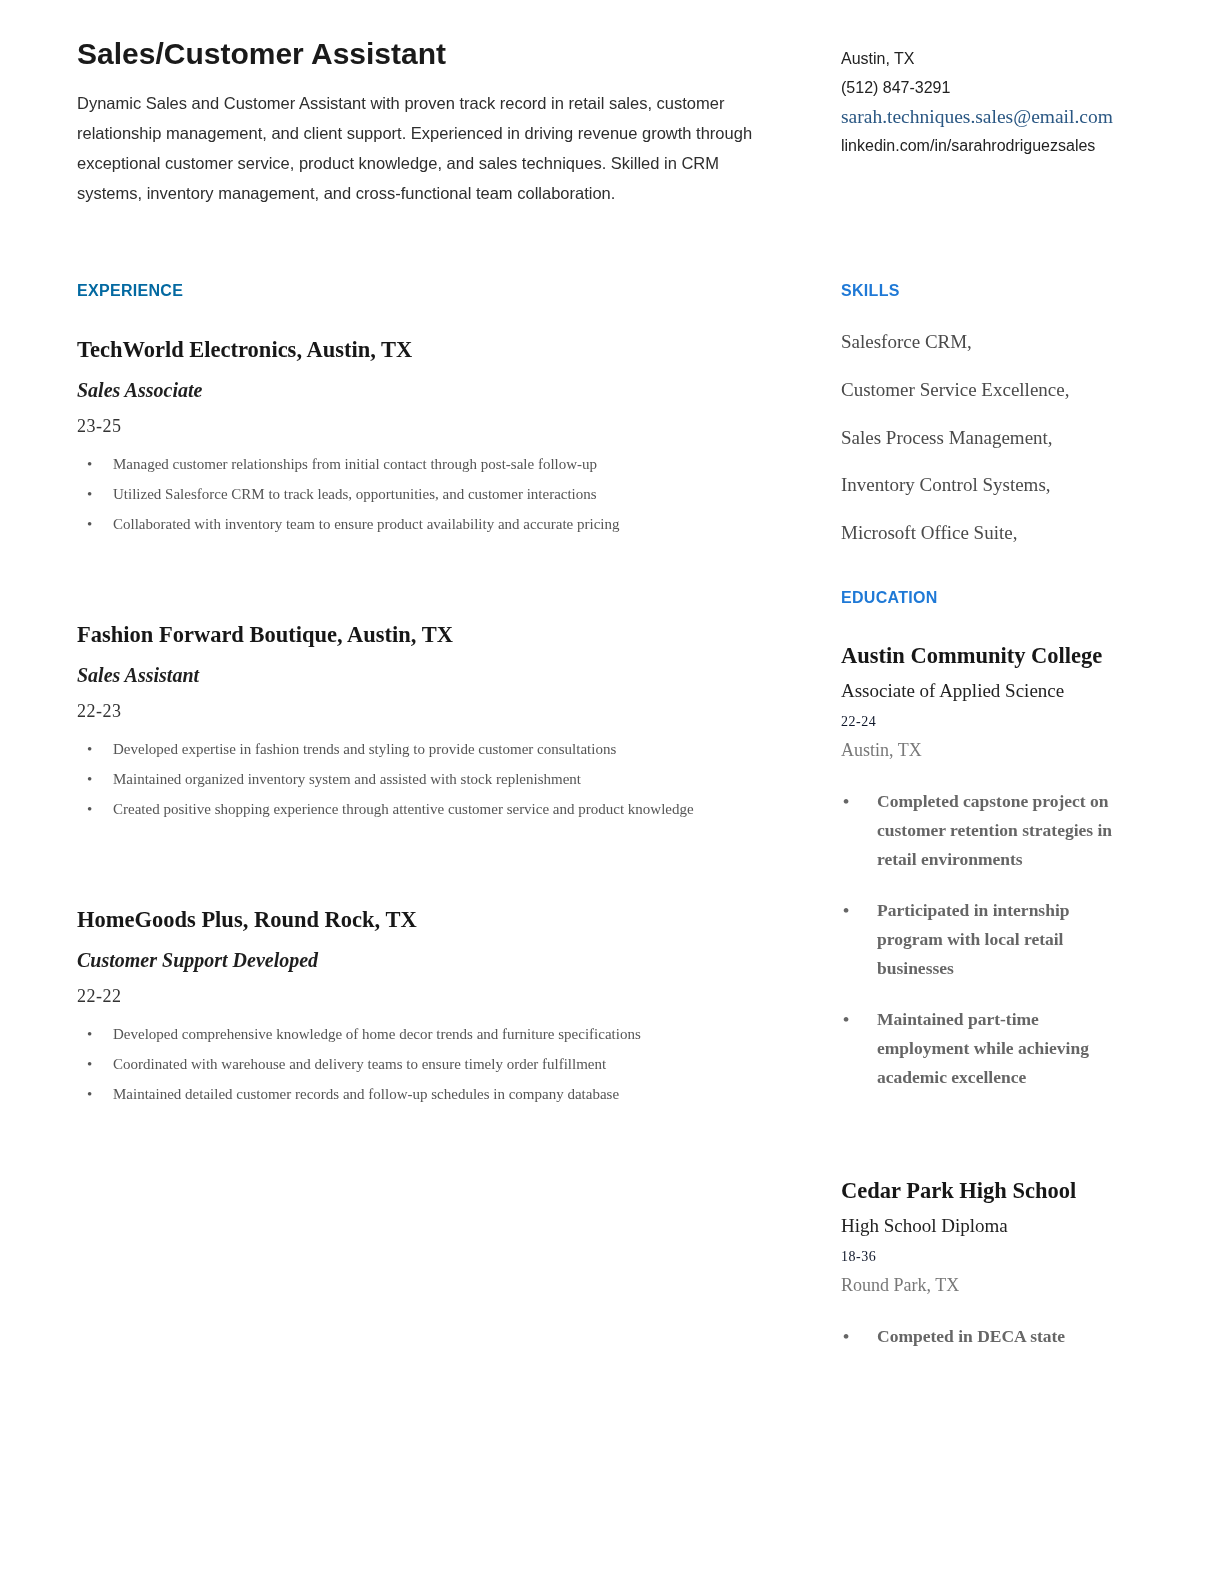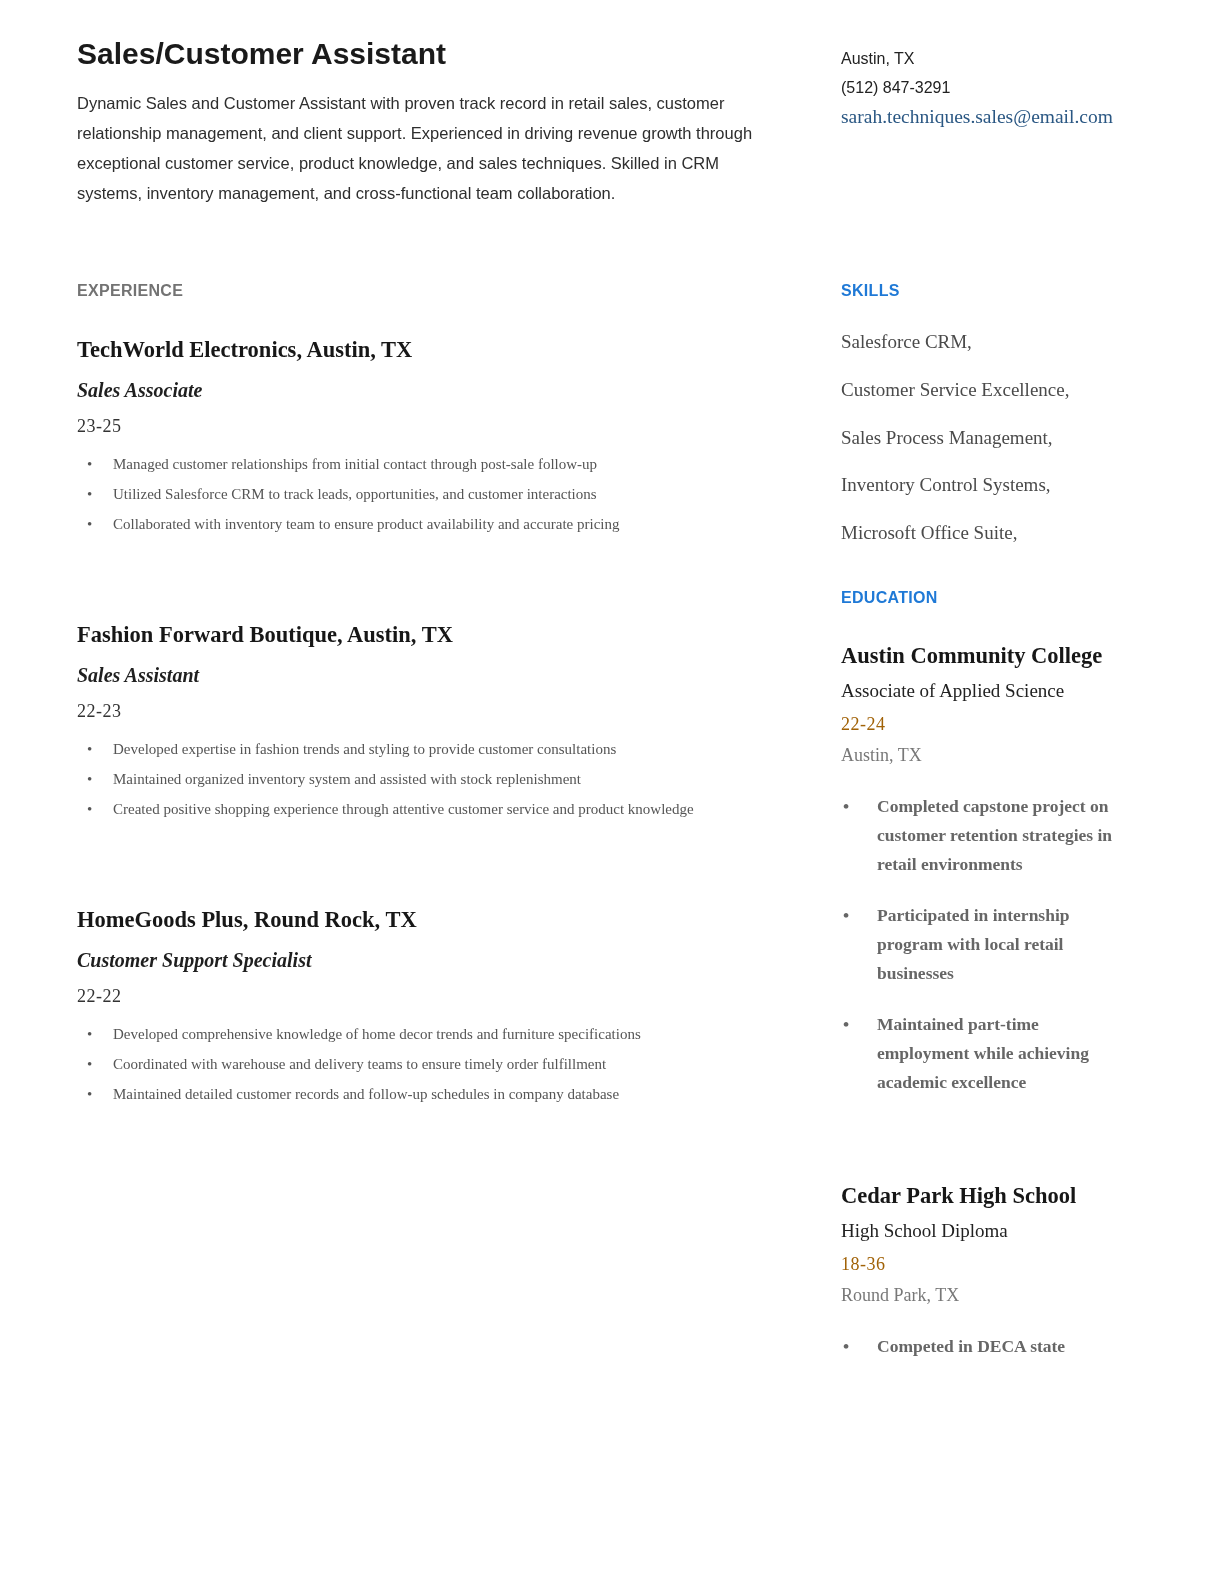--- a/index.html
+++ b/index.html
@@ -53,21 +53,21 @@
   }
   .contact-linkedin {
     display:block; color:#222222; text-decoration:none; line-height:29px;
   }
 
   
   .sec-head {
     font-family:"Liberation Sans", sans-serif;
     font-size:16px; font-weight:700; letter-spacing:0.3px;
   }
-  .exp-head  { color:#737373; }
+  .exp-head  { color:#0369a1; }
   .side-head { color:#1f79d6; }
 
   
   .job { margin-top:36px; }
   .job + .job { margin-top:82px; }
   .job-company {
     font-size:22.5px; font-weight:700; color:#171717; line-height:1.25;
   }
   .job-role {
     font-size:20px; font-style:italic; font-weight:700;
@@ -88,21 +88,21 @@
   
   ul.skills { list-style:none; margin-top:30px; }
   ul.skills li { font-size:19px; color:#4a4a4a; margin-bottom:24px; line-height:1.25; }
 
   
   .edu-head { margin-top:44px; }
   .school { margin-top:34px; }
   .school + .school { margin-top:84px; }
   .school-name { font-size:22.5px; font-weight:700; color:#171717; line-height:29px; }
   .school-degree { font-size:19px; color:#222222; margin-top:10px; }
-  .school-dates { font-size:18px; color:#a16207; margin-top:12px; letter-spacing:0.5px; }
+  .school-dates { font-size:14px; color:#0f172a; margin-top:12px; letter-spacing:0.5px; }
   .school-loc { font-size:18px; color:#787878; margin-top:10px; }
   ul.edu-bullets { list-style:none; margin-top:26px; }
   ul.edu-bullets li {
     position:relative; padding-left:36px;
     font-size:17.5px; line-height:29px; color:#666666;
     font-weight:700; margin-bottom:22px;
   }
   ul.edu-bullets li::before {
     content:"\2022"; position:absolute; left:2px; top:0; color:#666666;
   }
@@ -116,20 +116,21 @@
     <header class="head-left">
       <h2 class="job-title">Sales/Customer Assistant</h2>
       <p class="summary">Dynamic Sales and Customer Assistant with proven track record in retail sales, customer relationship management, and client support. Experienced in driving revenue growth through exceptional customer service, product knowledge, and sales techniques. Skilled in CRM systems, inventory management, and cross-functional team collaboration.</p>
     </header>
 
     <aside class="head-right">
       <div class="contact">
         <div>Austin, TX</div>
         <div>(512) 847-3291</div>
         <a href="#" class="contact-email">sarah.techniques.sales@email.com</a>
+        <a href="#" class="contact-linkedin">linkedin.com/in/sarahrodriguezsales</a>
       </div>
     </aside>
 
     <main class="col-left">
       <div class="sec-head exp-head">EXPERIENCE</div>
 
       <section class="job">
         <h3 class="job-company">TechWorld Electronics, Austin, TX</h3>
         <div class="job-role">Sales Associate</div>
         <div class="job-dates">23-25</div>
@@ -146,21 +147,21 @@
         <div class="job-dates">22-23</div>
         <ul class="bullets">
           <li>Developed expertise in fashion trends and styling to provide customer consultations</li>
           <li>Maintained organized inventory system and assisted with stock replenishment</li>
           <li>Created positive shopping experience through attentive customer service and product knowledge</li>
         </ul>
       </section>
 
       <section class="job">
         <h3 class="job-company">HomeGoods Plus, Round Rock, TX</h3>
-        <div class="job-role">Customer Support Specialist</div>
+        <div class="job-role">Customer Support Developed</div>
         <div class="job-dates">22-22</div>
         <ul class="bullets">
           <li>Developed comprehensive knowledge of home decor trends and furniture specifications</li>
           <li>Coordinated with warehouse and delivery teams to ensure timely order fulfillment</li>
           <li>Maintained detailed customer records and follow-up schedules in company database</li>
         </ul>
       </section>
     </main>
 
     <aside class="col-right">

